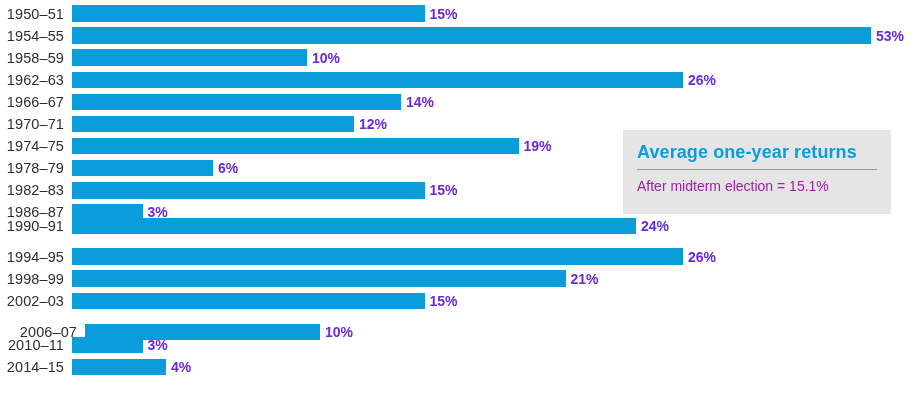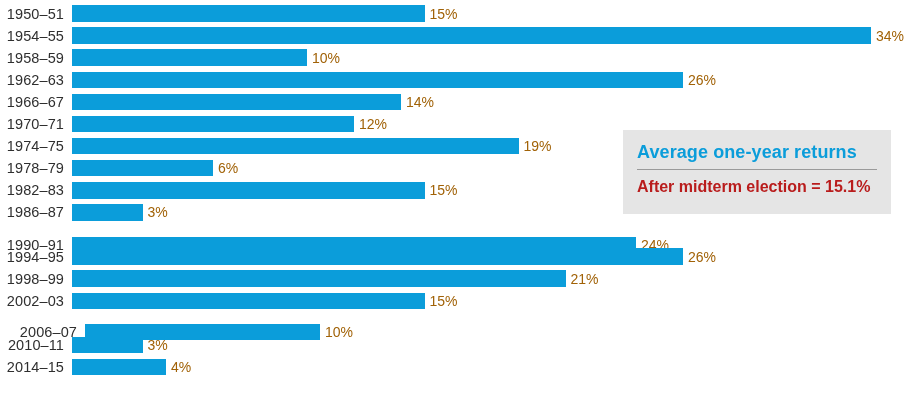--- a/index.html
+++ b/index.html
@@ -52,22 +52,22 @@
   }
 
   .bar {
     height: 16.5px;
     background: #0b9dda;
     flex: 0 0 auto;
   }
 
   .bar-value {
     font-size: 14px;
-    font-weight: normal;
-    color: #a16207;
+    font-weight: bold;
+    color: #6d28d9;
     margin-left: 5px;
     white-space: nowrap;
     font-family: "Liberation Sans", sans-serif;
   }
 
   
   #legend-box {
     position: absolute;
     left: 623px;
     top: 130px;
@@ -88,23 +88,23 @@
   }
 
   #legend-divider {
     height: 1px;
     background: #9a9a9a;
     margin: 6px 0 8px 0;
     width: 100%;
   }
 
   .legend-line {
-    font-size: 16px;
-    font-weight: bold;
-    color: #b91c1c;
+    font-size: 14px;
+    font-weight: normal;
+    color: #a21caf;
     line-height: 17px;
     white-space: nowrap;
     font-family: "Liberation Sans", sans-serif;
   }
 </style>
 </head>
 <body>
 
 <div id="chart-root">
   <div id="bars-container">
@@ -112,21 +112,21 @@
         <div class="year-label">1950–51</div>
         <div class="bar-wrap">
           <div class="bar" style="width: 352.5px; background: rgb(11, 157, 218);"></div>
           <div class="bar-value">15%</div>
         </div>
       </div>
       <div class="bar-row" style="top: 24.6px;">
         <div class="year-label">1954–55</div>
         <div class="bar-wrap">
           <div class="bar" style="width: 799px; background: rgb(11, 157, 218);"></div>
-          <div class="bar-value">34%</div>
+          <div class="bar-value">53%</div>
         </div>
       </div>
       <div class="bar-row" style="top: 46.7px;">
         <div class="year-label">1958–59</div>
         <div class="bar-wrap">
           <div class="bar" style="width: 235px; background: rgb(11, 157, 218);"></div>
           <div class="bar-value">10%</div>
         </div>
       </div>
       <div class="bar-row" style="top: 68.8px;">
@@ -171,21 +171,21 @@
           <div class="bar-value">15%</div>
         </div>
       </div>
       <div class="bar-row" style="top: 201.4px;">
         <div class="year-label">1986–87</div>
         <div class="bar-wrap">
           <div class="bar" style="width: 70.5px; background: rgb(11, 157, 218);"></div>
           <div class="bar-value">3%</div>
         </div>
       </div>
-      <div class="bar-row" style="top: 234px;">
+      <div class="bar-row" style="top: 215px;">
         <div class="year-label">1990–91</div>
         <div class="bar-wrap">
           <div class="bar" style="width: 564px; background: rgb(11, 157, 218);"></div>
           <div class="bar-value">24%</div>
         </div>
       </div>
       <div class="bar-row" style="top: 245.6px;">
         <div class="year-label">1994–95</div>
         <div class="bar-wrap">
           <div class="bar" style="width: 611px; background: rgb(11, 157, 218);"></div>

